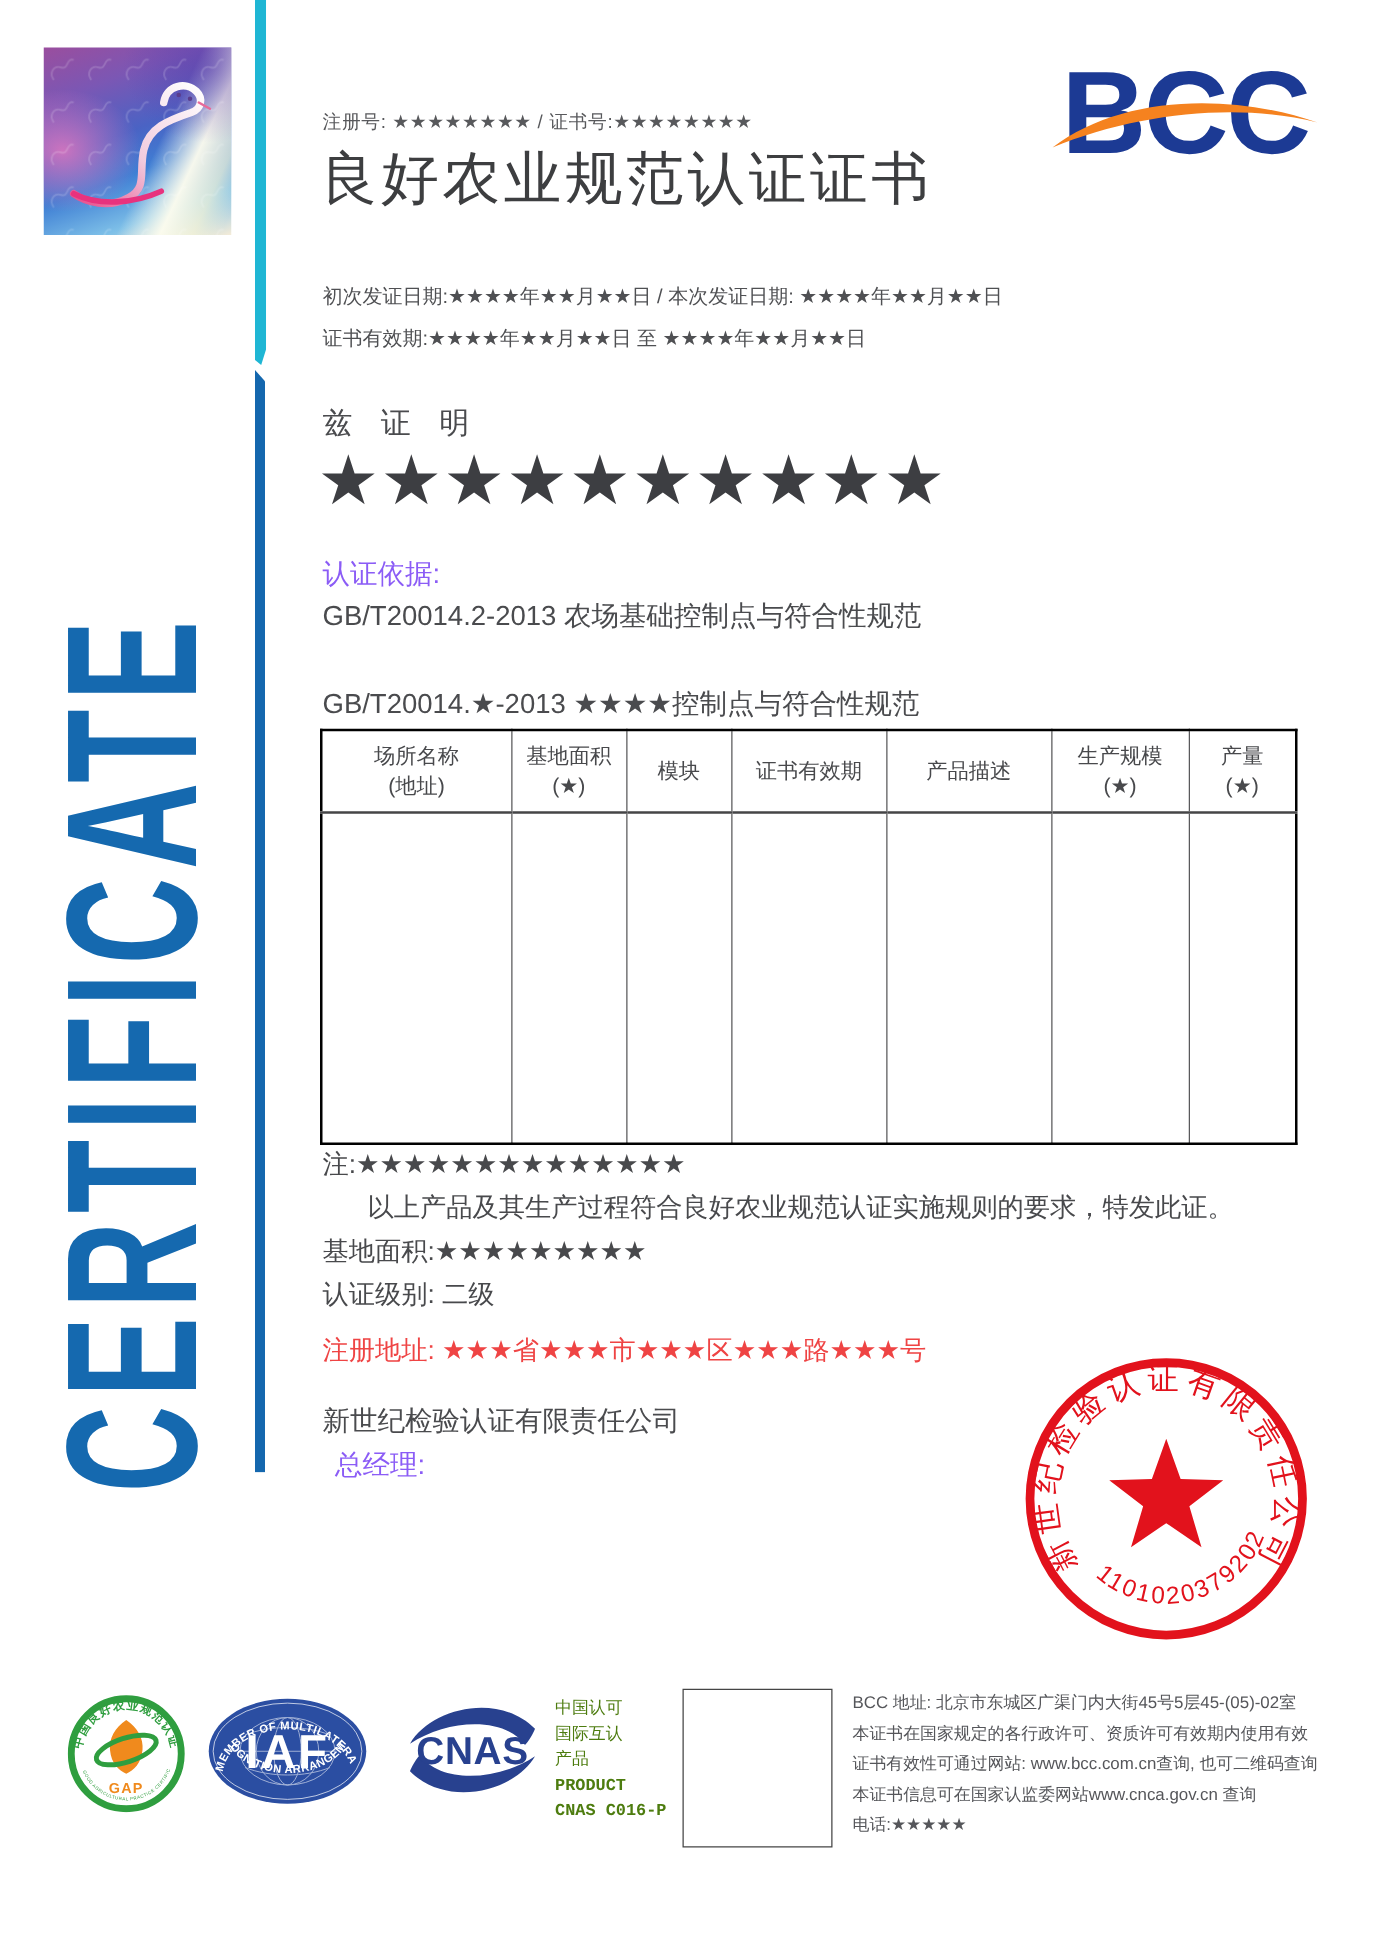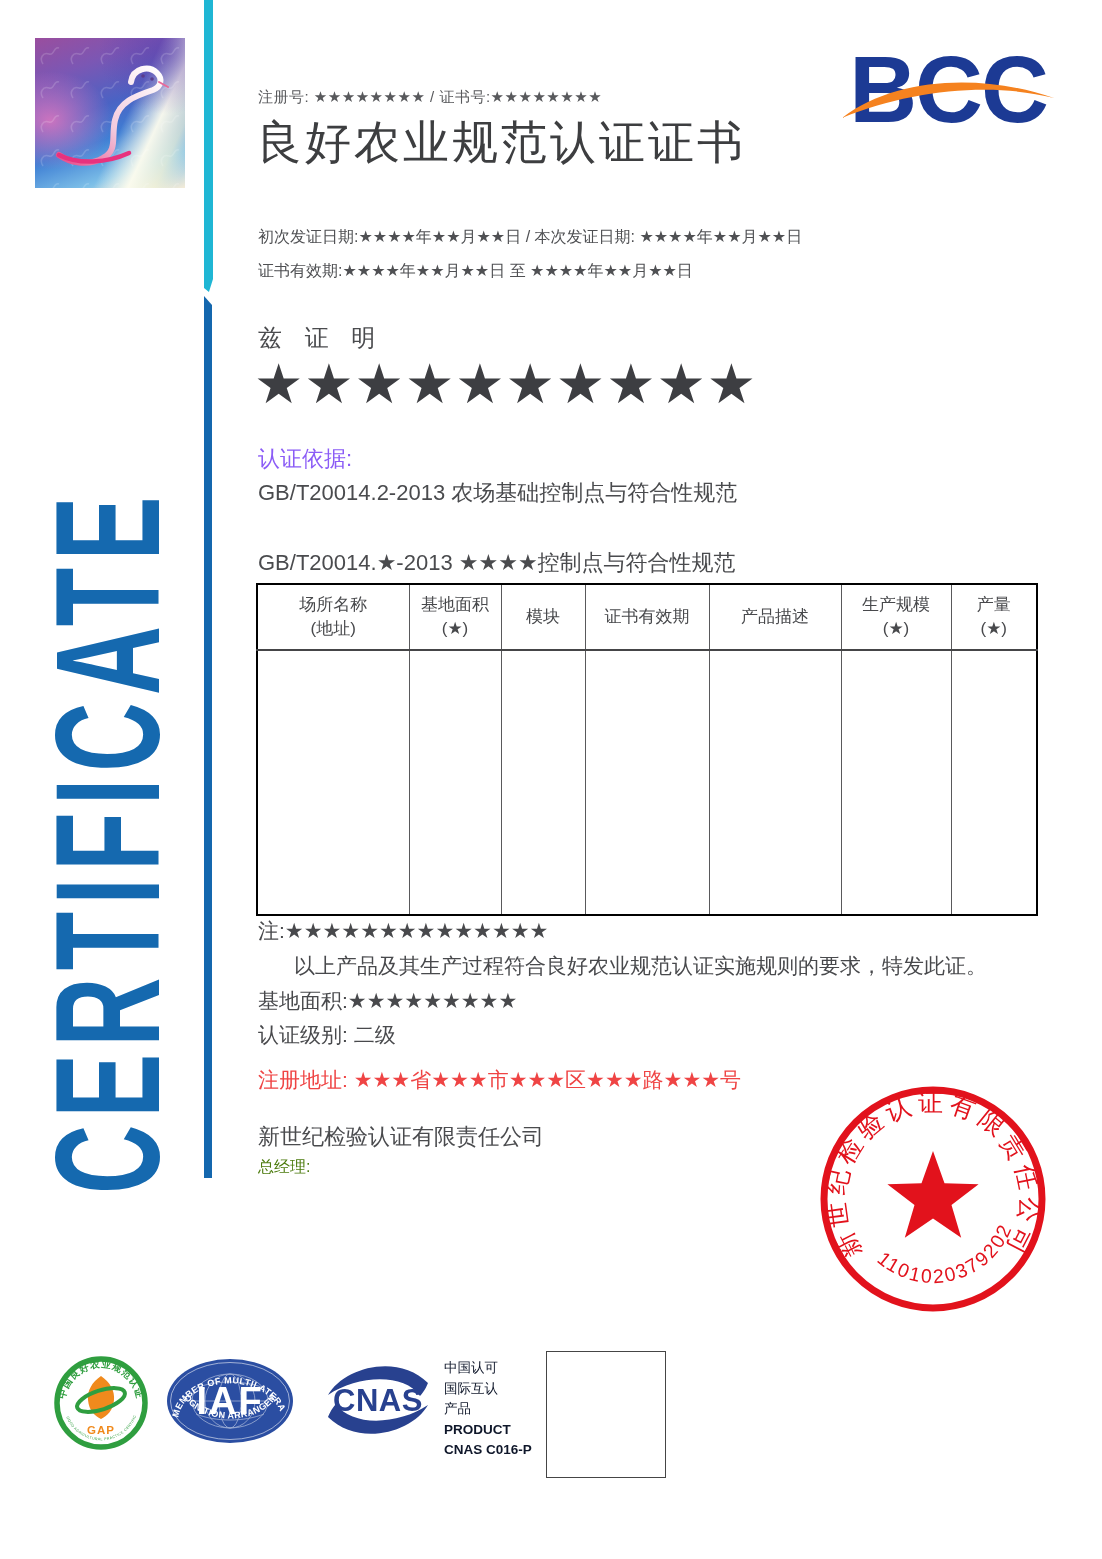--- a/index.html
+++ b/index.html
@@ -48,29 +48,29 @@
   .hdr-l{display:block;}
 
   
   .note-line{left:258px;top:917px;font-size:21px;color:#48494c;}
   .statement{left:294px;top:952px;font-size:21px;color:#48494c;}
   .option-line{left:258px;top:987px;font-size:21px;color:#48494c;}
   .level-line{left:258px;top:1021px;font-size:21px;color:#48494c;}
   .address-line{left:258px;top:1066px;font-size:21px;color:#ef4444;}
 
   .company-sign{left:258px;top:1122px;font-size:22px;color:#4a4b4e;}
-  .role-label{left:258px;top:1157px;font-size:16px;color:#4d7c0f;}
+  .role-label{left:268px;top:1157px;font-size:22px;color:#8b5cf6;}
 
   .seal{left:816px;top:1082px;width:234px;height:234px;}
 
   
   .gap-logo{left:54px;top:1356px;width:94px;height:94px;}
   .iaf-logo{left:166px;top:1358px;width:128px;height:86px;}
   .cnas-logo{left:324px;top:1361px;width:108px;height:78px;}
-  .accr-text{left:444px;top:1358px;font-size:13.5px;line-height:20.5px;color:#0f172a;}
+  .accr-text{left:444px;top:1358px;font-size:13.5px;line-height:20.5px;color:#4d7c0f;font-family:Liberation Mono, monospace;}
   .accr-text .b{font-weight:700;}
   .qr-box{left:546px;top:1351px;width:118px;height:125px;border:1px solid #454545;background:#fff;}
   .info-text{left:682px;top:1350px;font-size:13.5px;line-height:24.5px;color:#55565a;width:400px;}
 </style>
 </head>
 <body>
 
 <div class="page">
 
   <div class="abs snake-logo">
@@ -251,14 +251,21 @@
   <div class="abs accr-text">
     <div>中国认可</div>
     <div>国际互认</div>
     <div>产品</div>
     <div class="b">PRODUCT</div>
     <div class="b">CNAS C016-P</div>
   </div>
 
   <div class="abs qr-box"></div>
 
+  <div class="abs info-text">
+    <div>BCC 地址: 北京市东城区广渠门内大街45号5层45-(05)-02室</div>
+    <div>本证书在国家规定的各行政许可、资质许可有效期内使用有效</div>
+    <div>证书有效性可通过网站: www.bcc.com.cn查询, 也可二维码查询</div>
+    <div>本证书信息可在国家认监委网站www.cnca.gov.cn 查询</div>
+    <div>电话:★★★★★</div>
+  </div>
 
 </div>
 
 </body></html>

